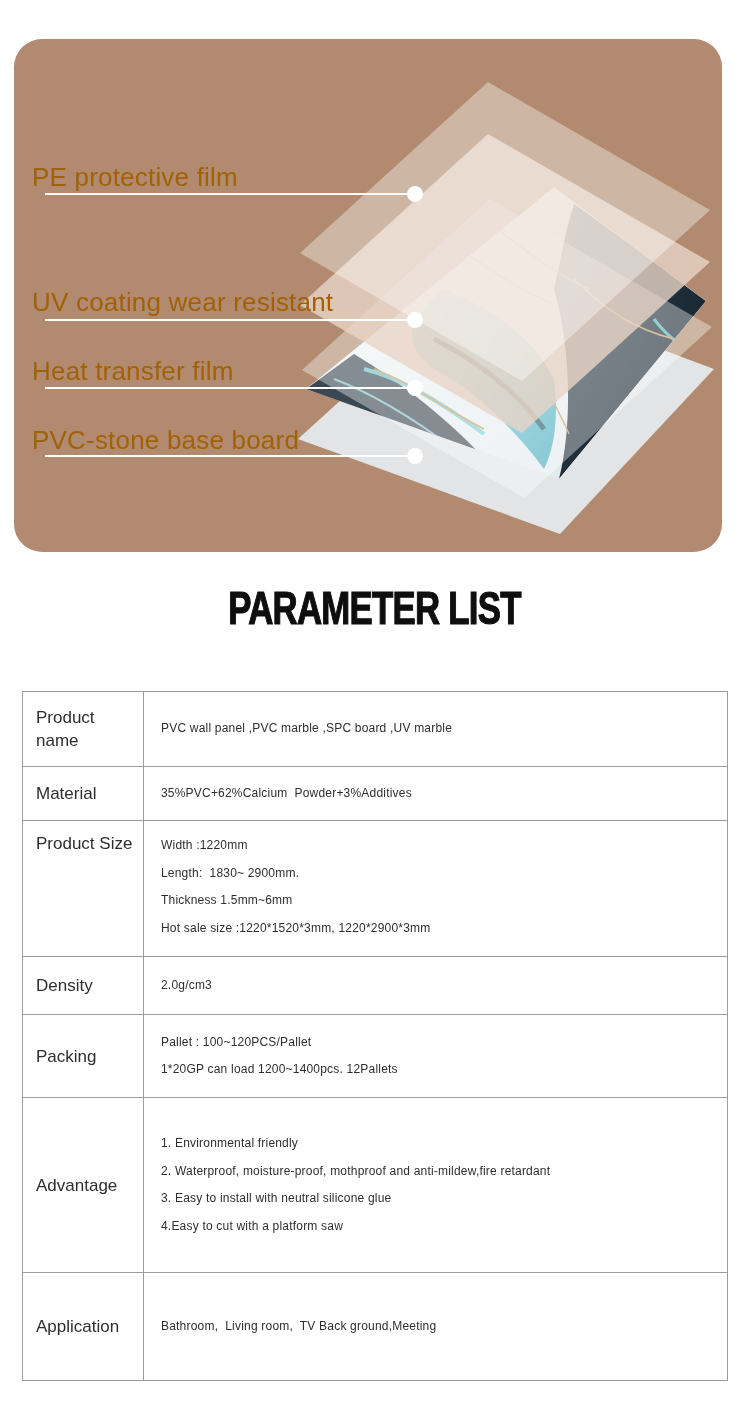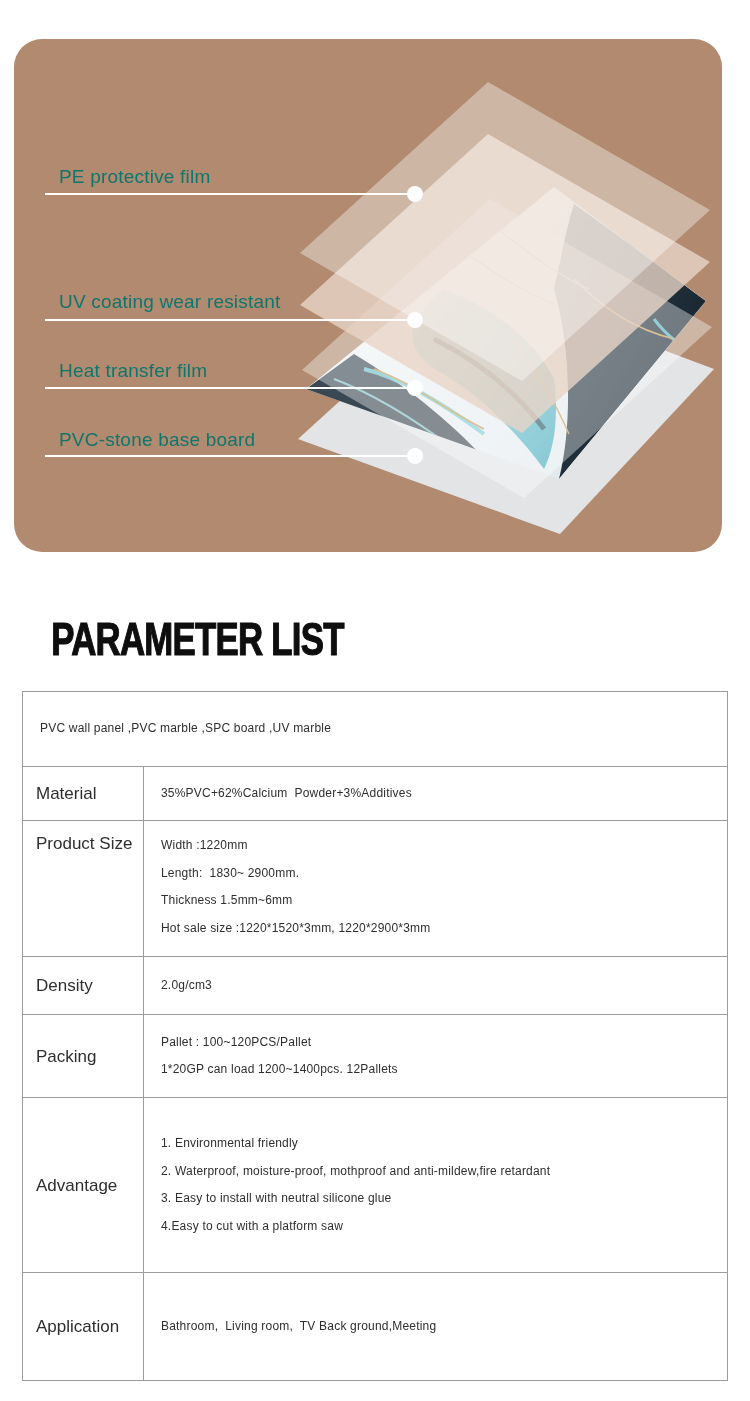--- a/index.html
+++ b/index.html
@@ -3,27 +3,27 @@
 <meta charset="utf-8">
 <style>
   html,body{margin:0;padding:0;background:#ffffff;}
   .page{position:relative;width:750px;height:1401px;background:#ffffff;overflow:hidden;
         font-family:"Liberation Sans", sans-serif;}
 
   
   .banner{position:absolute;left:14px;top:39px;width:708px;height:513px;
           border-radius:28px;overflow:hidden;}
   .banner svg{position:absolute;left:0;top:0;display:block;}
-  .banner-label{position:absolute;left:45px;color:#0f766e;font-size:19px;line-height:24px;
+  .banner-label{position:absolute;left:18px;color:#a16207;font-size:26px;line-height:24px;
                 letter-spacing:.2px;white-space:nowrap;}
   .pointer-line{position:absolute;left:31px;height:2px;background:#ffffff;width:370px;}
   .pointer-dot{position:absolute;width:16px;height:16px;border-radius:50%;background:#ffffff;}
 
   
-  .title-wrap{position:absolute;left:0;top:611px;width:750px;}
+  .title-wrap{position:absolute;left:0;top:580px;width:750px;text-align:center;}
   .title{display:inline-block;font-size:47px;font-weight:700;color:#0e0e0e;
          letter-spacing:-1px;transform:scaleX(.74);transform-origin:center;
          -webkit-text-stroke:1.2px #0e0e0e;white-space:nowrap;}
 
   
   .param-table{position:absolute;left:22px;top:691px;width:706px;box-sizing:border-box;
                border:1px solid #9c9c9c;color:#2e2e2e;}
   .p-row{display:grid;grid-template-columns:121px 1fr;box-sizing:border-box;}
   .p-row + .p-row{border-top:1px solid #9c9c9c;}
   .cell-label{box-sizing:border-box;border-right:1px solid #9c9c9c;
@@ -110,20 +110,21 @@
     <div class="pointer-dot" style="left: 393px; top: 409px;"></div>
   </div>
 </div>
 
   <div class="title-wrap">
     <div class="title">PARAMETER LIST</div>
   </div>
 
   <div class="param-table" id="param-table">
   <div class="p-row" style="height: 74px;">
+    <div class="cell-label">Product name</div>
     <div class="cell-value">
           <div class="value-line">PVC wall panel ,PVC marble ,SPC board ,UV marble</div>
         </div>
   </div>
 
   <div class="p-row" style="height: 54px;">
     <div class="cell-label">Material</div>
     <div class="cell-value">
           <div class="value-line">35%PVC+62%Calcium  Powder+3%Additives</div>
         </div>

